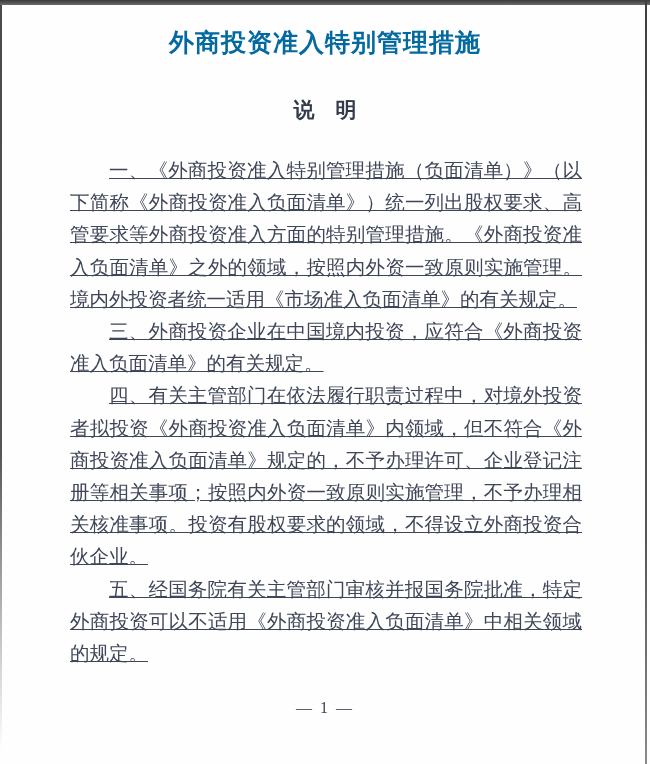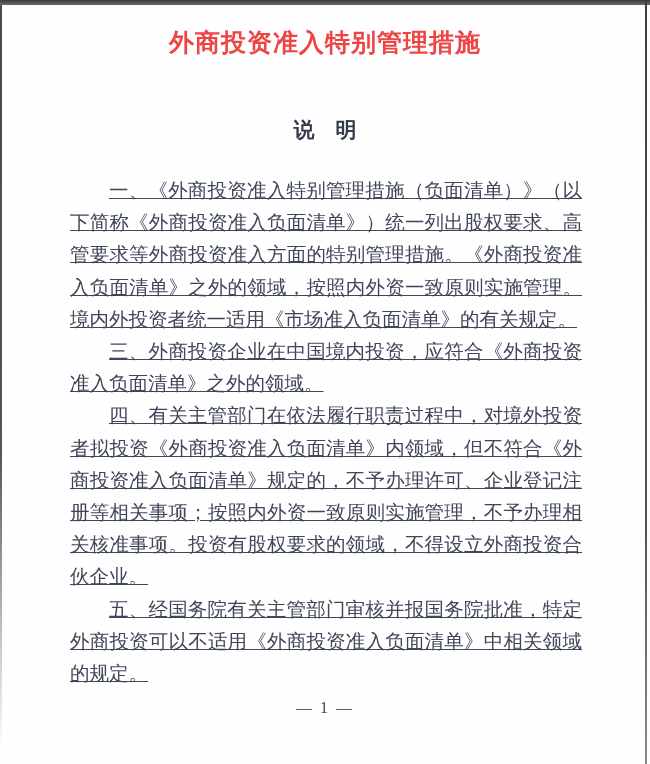--- a/index.html
+++ b/index.html
@@ -33,25 +33,25 @@
     top: 0; right: 3px;
     width: 2px; height: 764px;
     background: linear-gradient(to bottom, #3f3f3f 0%, #555555 70%, #8a8a8a 100%);
   }
   .doc-title {
     margin-top: 27px;
     text-align: center;
     font-weight: bold;
     font-size: 25px;
     line-height: 31px;
-    color: #ef4444;
+    color: #0369a1;
     letter-spacing: 1px;
   }
   .section-heading {
-    margin-top: 60px;
+    margin-top: 40px;
     text-align: center;
     font-weight: bold;
     font-size: 21px;
     line-height: 24px;
     color: #333a4a;
   }
   .body-text {
     margin: 33px 68px 0 70px;
     font-size: 19.5px;
     line-height: 32.2px;
@@ -83,20 +83,20 @@
   <div class="edge-right"></div>
 
   <div class="doc-title">
     <div>外商投资准入特别管理措施</div>
   </div>
 
   <div class="section-heading">说　明</div>
 
   <div class="body-text">
     <p>一、《外商投资准入特别管理措施（负面清单）》（以下简称《外商投资准入负面清单》）统一列出股权要求、高管要求等外商投资准入方面的特别管理措施。《外商投资准入负面清单》之外的领域，按照内外资一致原则实施管理。境内外投资者统一适用《市场准入负面清单》的有关规定。</p>
-    <p>三、外商投资企业在中国境内投资，应符合《外商投资准入负面清单》之外的领域。</p>
+    <p>三、外商投资企业在中国境内投资，应符合《外商投资准入负面清单》的有关规定。</p>
     <p>四、有关主管部门在依法履行职责过程中，对境外投资者拟投资《外商投资准入负面清单》内领域，但不符合《外商投资准入负面清单》规定的，不予办理许可、企业登记注册等相关事项；按照内外资一致原则实施管理，不予办理相关核准事项。投资有股权要求的领域，不得设立外商投资合伙企业。</p>
     <p>五、经国务院有关主管部门审核并报国务院批准，特定外商投资可以不适用《外商投资准入负面清单》中相关领域的规定。</p>
   </div>
 
   <div class="page-number">— 1 —</div>
 
 </div>
 
 </body></html>

